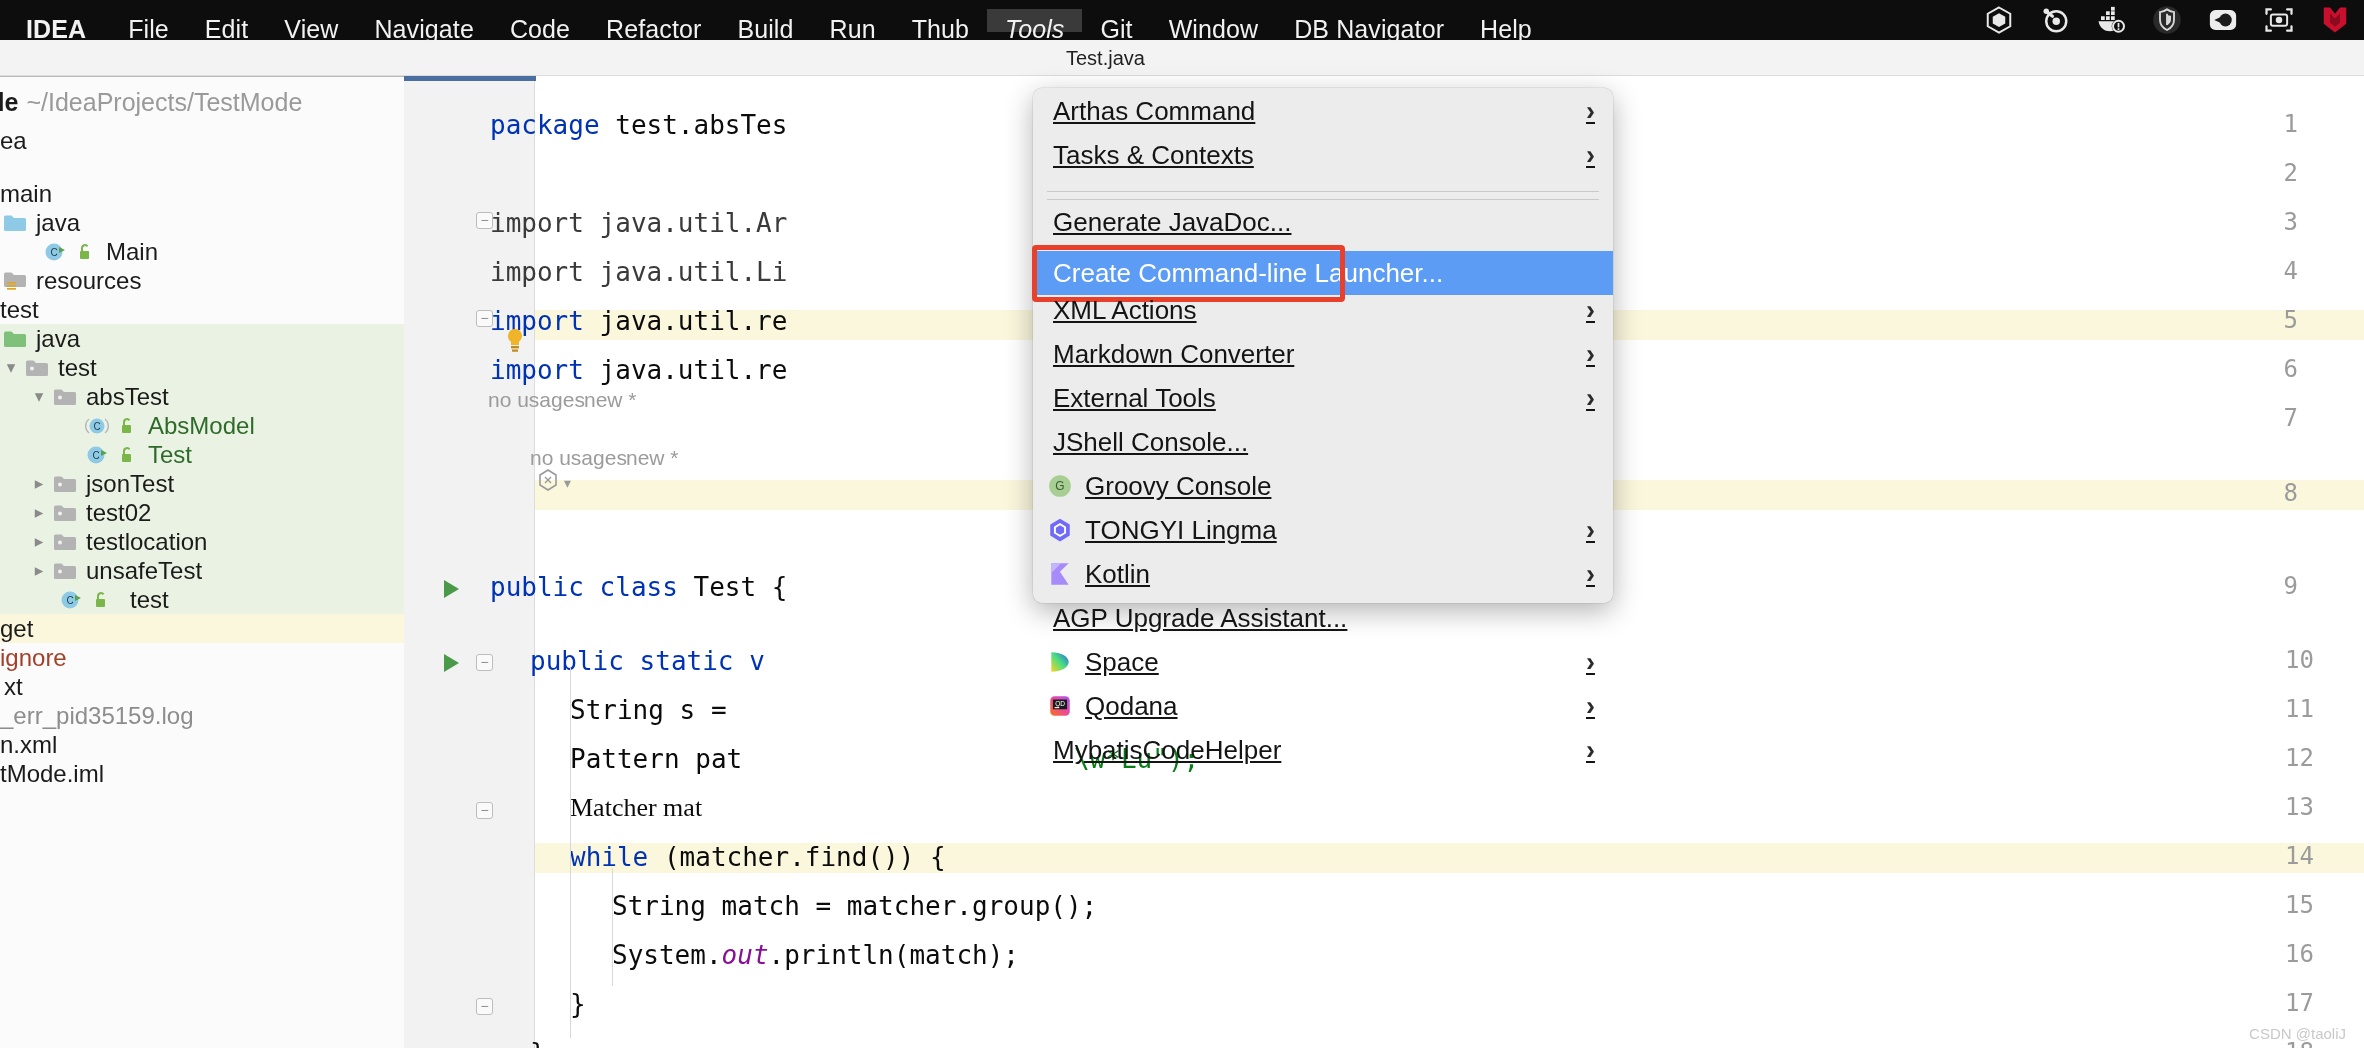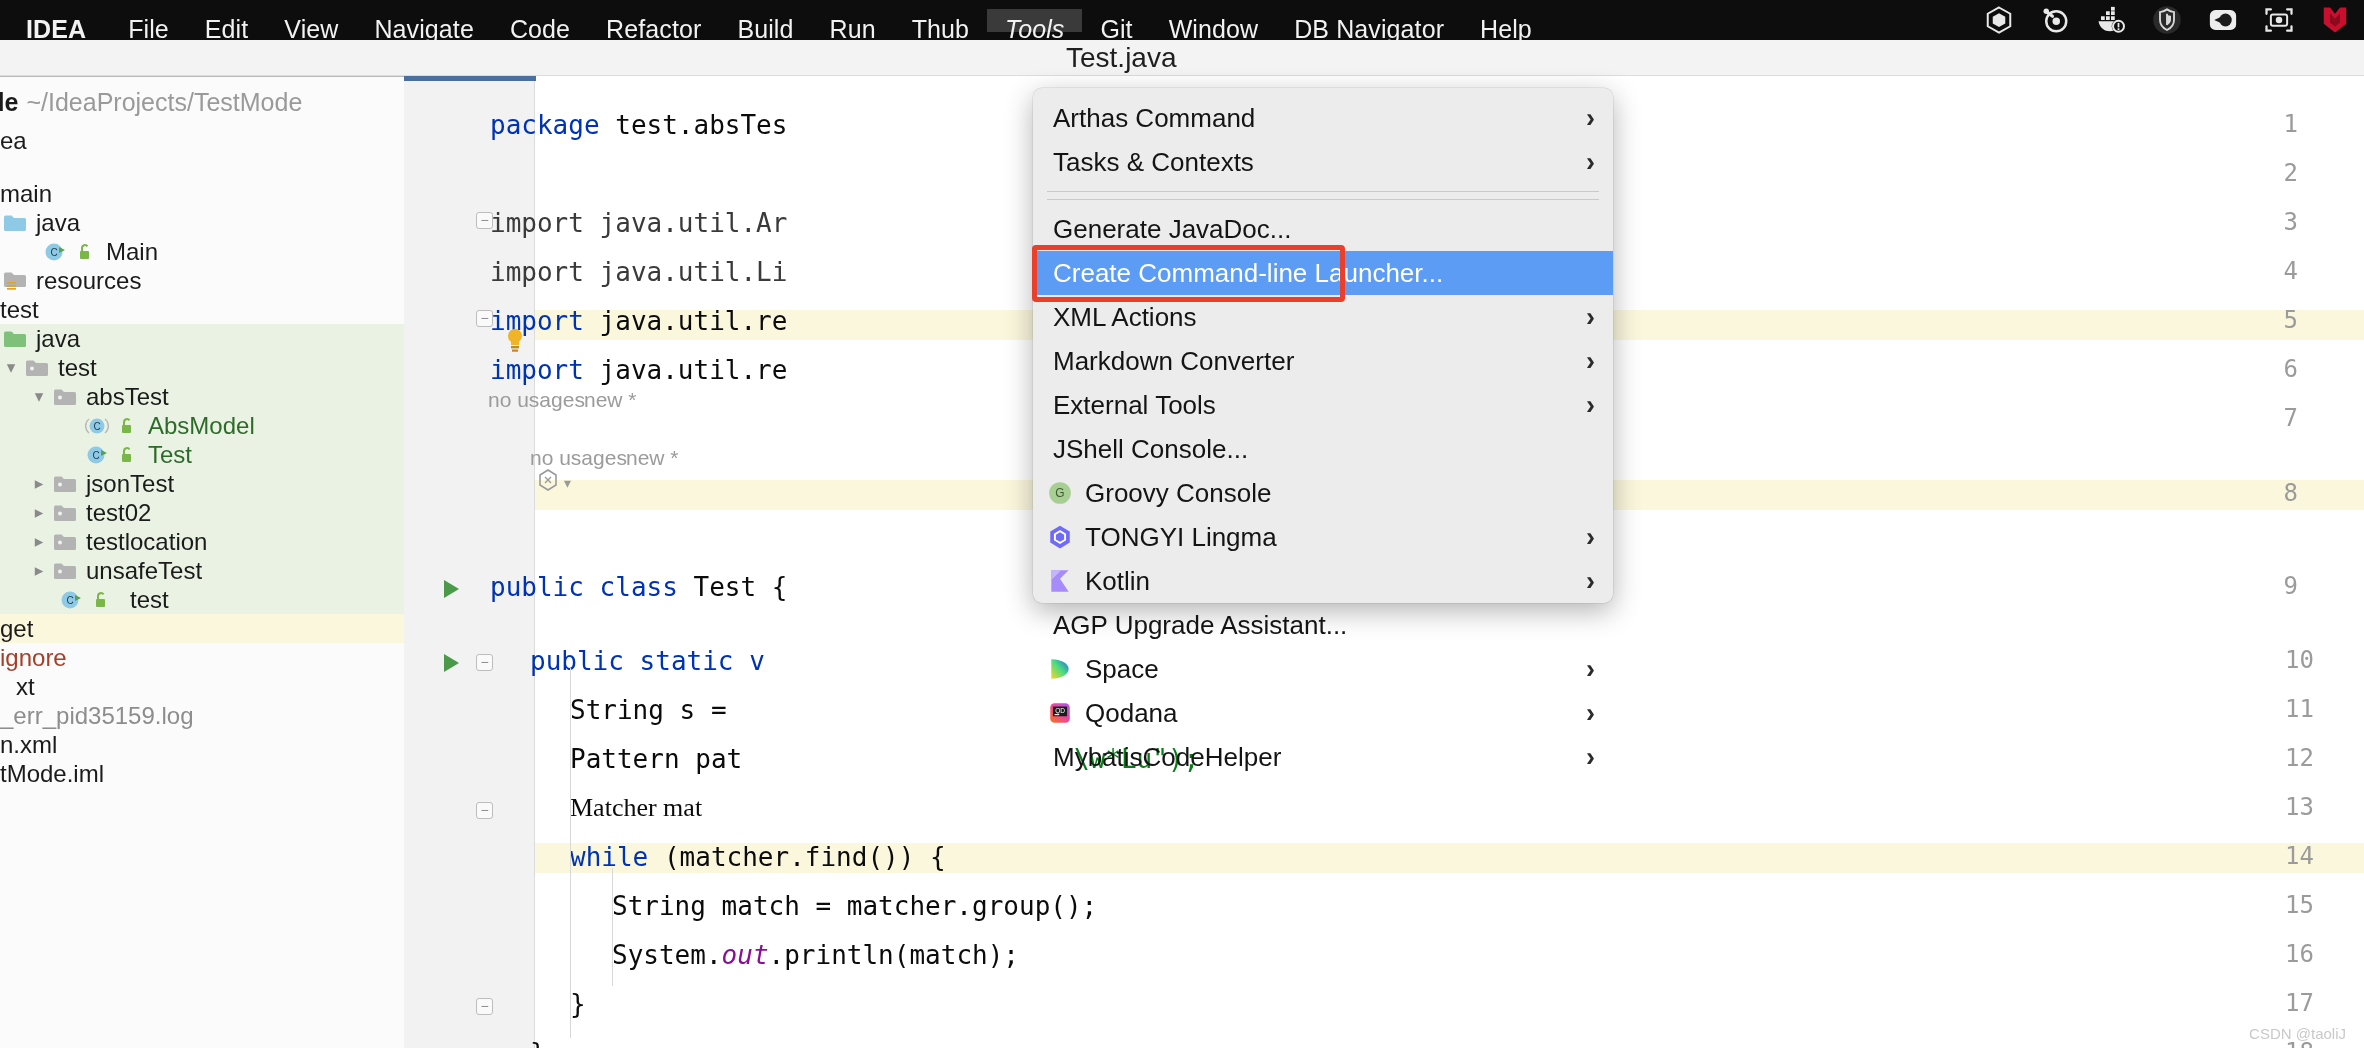--- a/index.html
+++ b/index.html
@@ -39,21 +39,21 @@
     background: #f7f7f7;
   }
 
   
   .tabstrip {
     position: absolute; top: 0; left: 0; width: 2364px; height: 36px;
     background: #f3f3f3; border-bottom: 1px solid #dcdcdc;
   }
   .tab-title {
     position: absolute; left: 1066px; top: 0; height: 36px; line-height: 36px;
-    font-size: 28px; color: #1f1f1f;
+    font-size: 20px; color: #1f1f1f;
   }
 
   
   .projpanel {
     position: absolute; top: 36px; left: 0; width: 404px; height: 972px;
     background: #fbfbfb; overflow: hidden;
   }
   .proj-scroll-top {
     position: absolute; top: -4px; left: 0; width: 404px; height: 5px;
     background: #b9b9b9;
@@ -127,22 +127,22 @@
   .indent-guide { position: absolute; width: 1px; background: #d8d8d8; }
 
   
   .menu {
     position: absolute; left: 1033px; top: 48px; width: 580px; height: 515px;
     background: #ececec; border-radius: 9px;
     box-shadow: 0 8px 28px rgba(0,0,0,0.30), 0 0 0 0.5px rgba(0,0,0,0.12);
     z-index: 80; padding: 8px 0; overflow: visible;
   }
   .mitem {
-    position: relative; height: 44px; display: flex; align-items: center;
-    padding: 0 18px 0 20px; font-size: 26px; color: #141414; white-space: nowrap;
+    position: relative; height: 44px; display: flex; align-items: flex-start;
+    padding: 0 18px 0 20px; font-size: 26px; color: #141414; white-space: nowrap; text-decoration: underline;
   }
   .mitem .m-ico {
     width: 30px; height: 30px; margin-right: 10px; flex: 0 0 30px;
     display: flex; align-items: center; justify-content: center;
   }
   .mitem .m-label { flex: 1 1 auto; }
   .mitem .m-arrow { color: #2b2b2b; font-size: 27px; font-weight: 600; margin-left: 12px; }
   .mitem .m-short { color: #8b8b8b; font-size: 25px; letter-spacing: 3px; }
   .msep { height: 1px; background: #c9c9c9; margin: 7px 14px; }
   .sel-wrap { position: relative; }
@@ -449,21 +449,21 @@
 
         <div class="trow yellow" style="padding-left:0;">
           <span class="tlabel" style="margin-left:0;">get</span>
         </div>
 
         <div class="trow" style="padding-left:0;">
           <span class="tlabel red-text" style="margin-left:0;">ignore</span>
         </div>
 
         <div class="trow" style="padding-left:0;">
-          <span class="tlabel" style="margin-left:16px;">xt</span>
+          <span class="tlabel" style="margin-left:4px;">xt</span>
         </div>
 
         <div class="trow" style="padding-left:0;">
           <span class="tlabel grey-text" style="margin-left:0;">_err_pid35159.log</span>
         </div>
 
         <div class="trow" style="padding-left:0;">
           <span class="tlabel" style="margin-left:0;">n.xml</span>
         </div>
 

